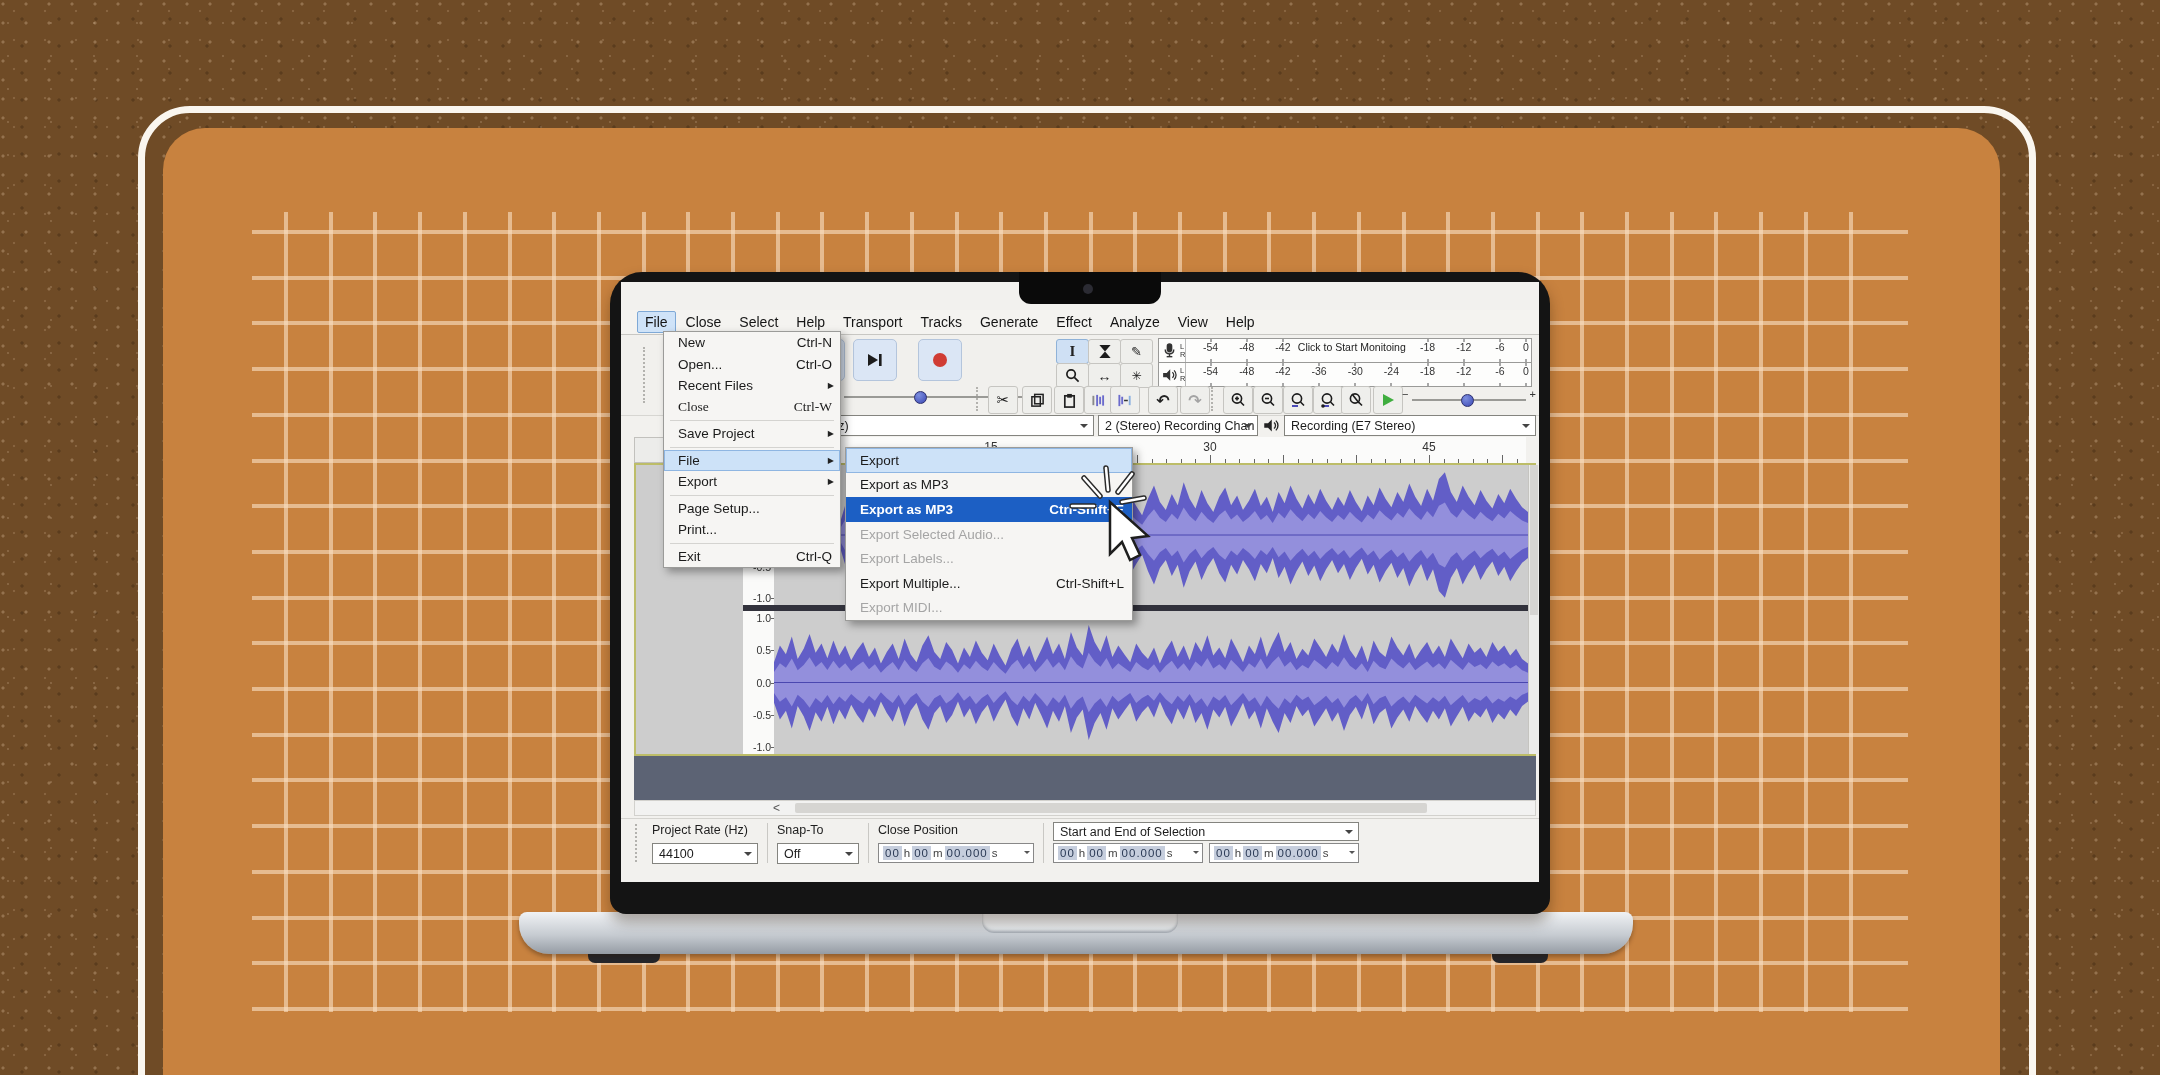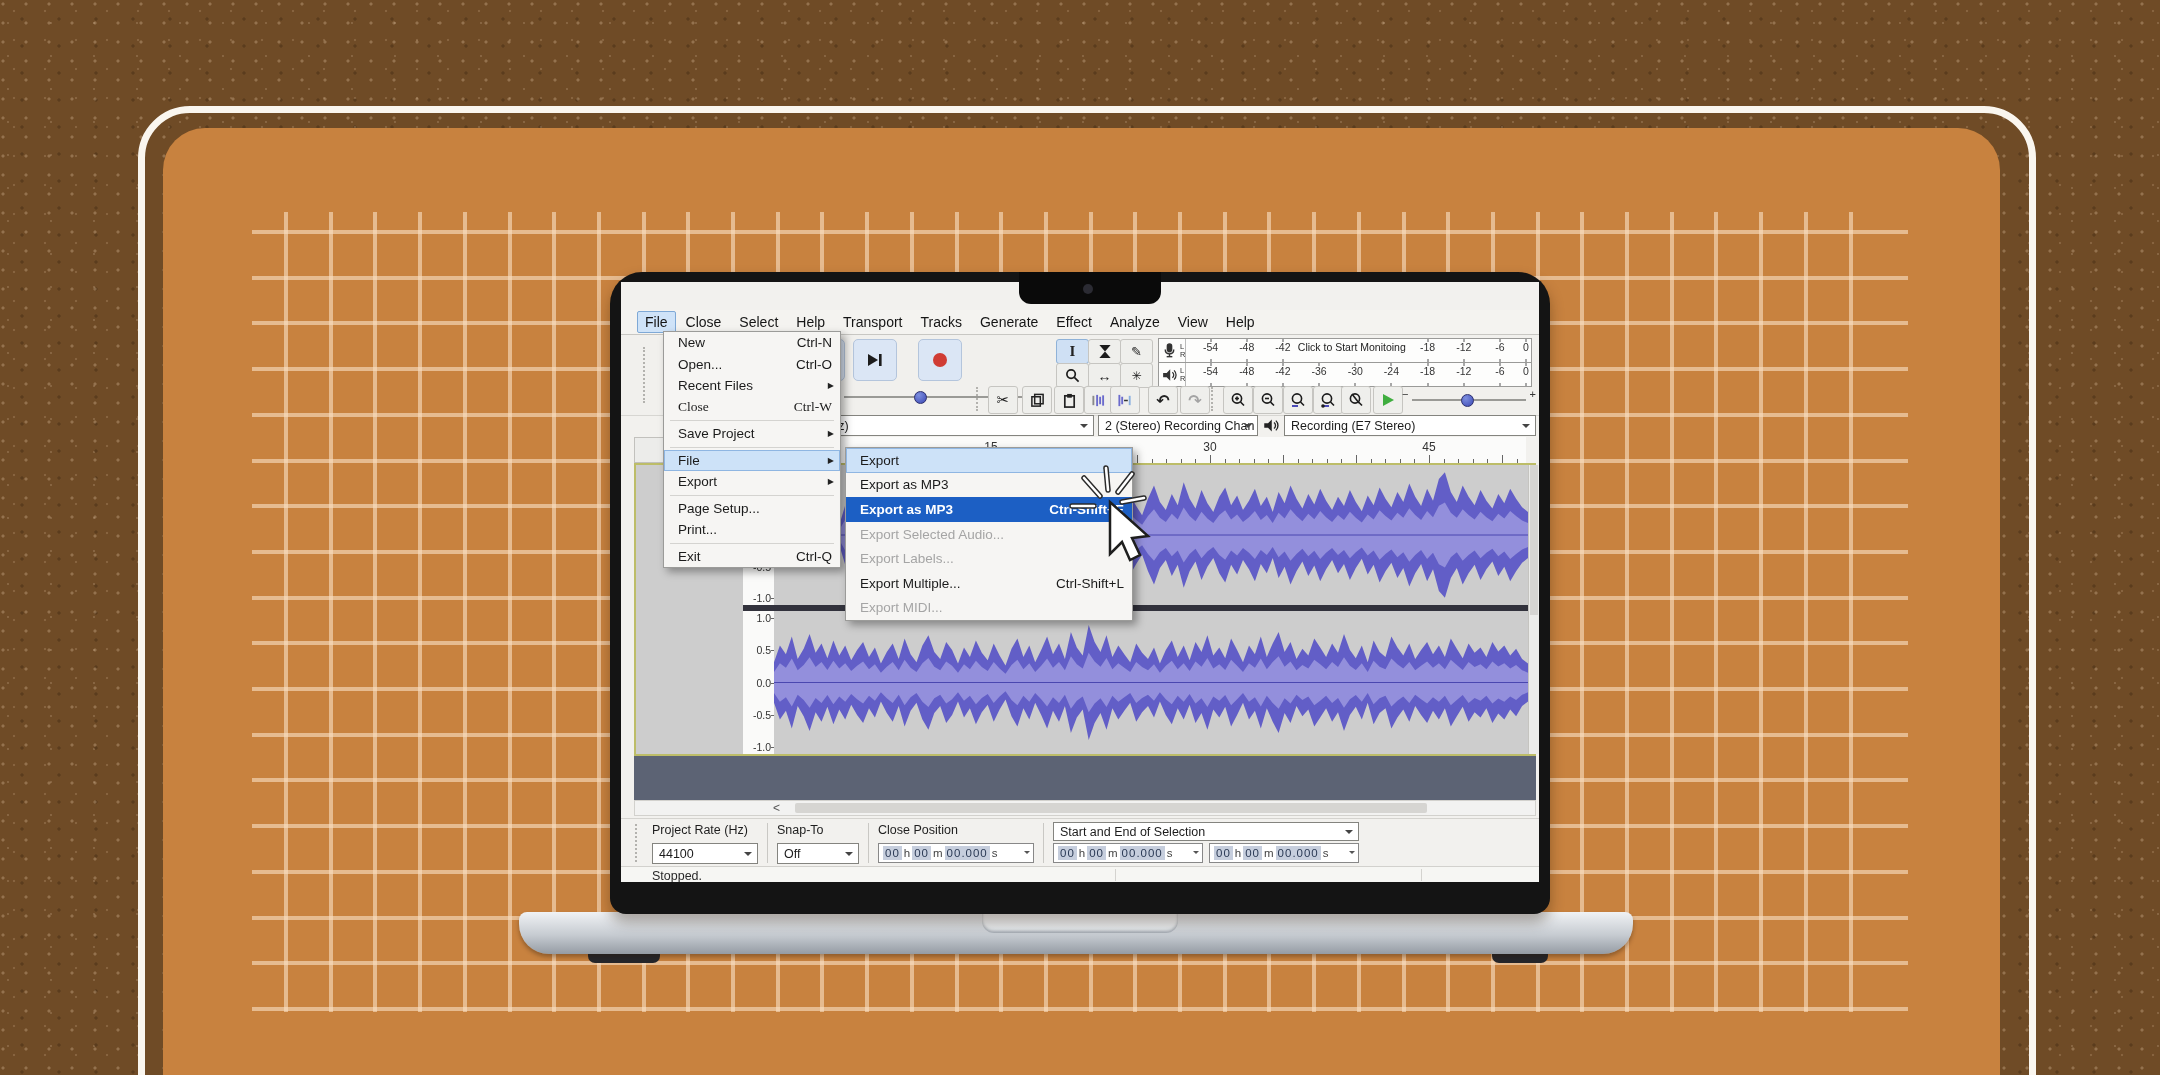--- a/index.html
+++ b/index.html
@@ -591,25 +591,20 @@
       <div class="timefield" id="tf-end" style="left:588px;width:150px;">
           <span class="dg">00</span>
           <span class="un">h</span>
           <span class="dg">00</span>
           <span class="un">m</span>
           <span class="dg">00.000</span>
           <span class="un">s</span>
         </div>
     </div>
 
-    <div class="abs" id="statusbar">
-      <span class="abs" style="left:31px;top:2px;">Stopped.</span>
-      <div class="abs" style="left:494px;top:2px;width:1px;height:12px;background:#d4d3cf;"></div>
-      <div class="abs" style="left:800px;top:2px;width:1px;height:12px;background:#d4d3cf;"></div>
-    </div>
 
     <div class="abs menu-panel" id="file-menu" style="left:42px;top:49px;width:176px;">
         <div class="mi" style="height: 21.5px;">
           <span class="lab">New</span>
           <span class="sc">Ctrl-N</span>
         </div>
         <div class="mi" style="height: 21.5px;">
           <span class="lab">Open...</span>
           <span class="sc">Ctrl-O</span>
         </div>

